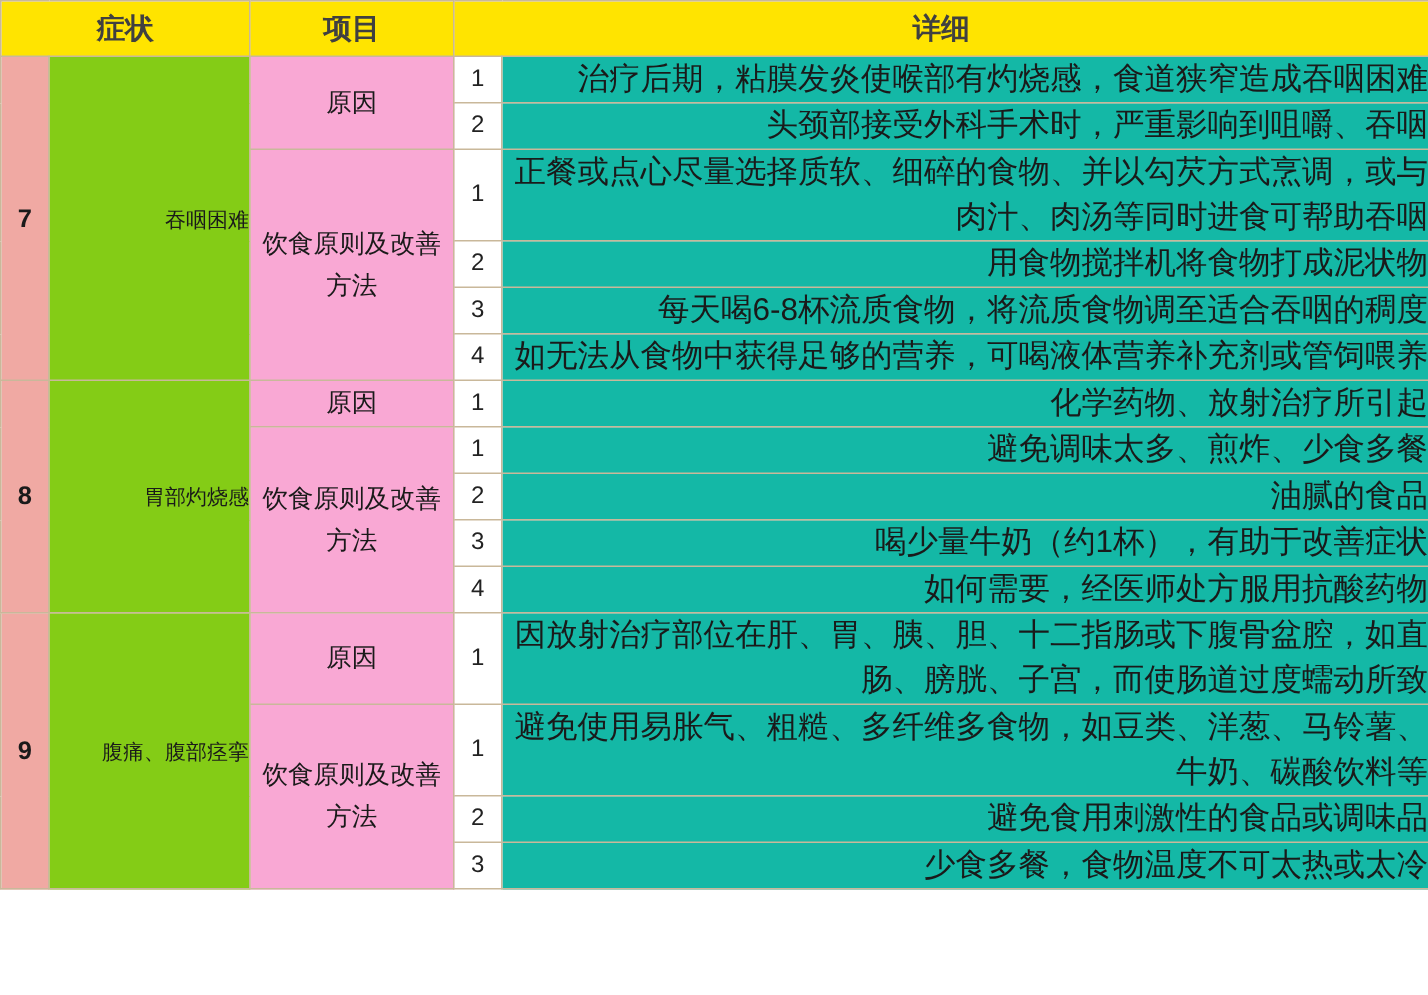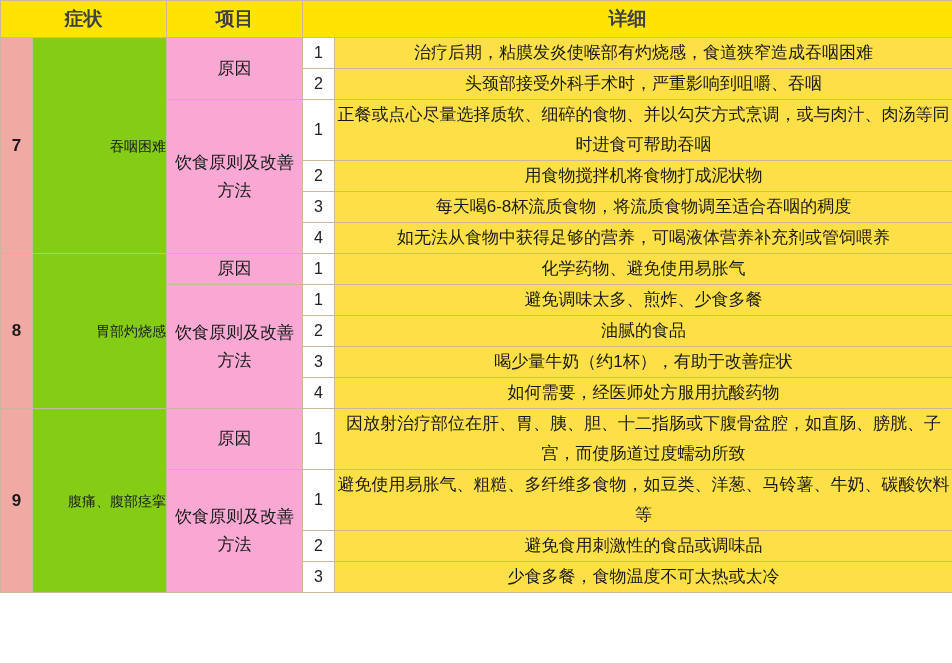--- a/index.html
+++ b/index.html
@@ -62,23 +62,23 @@
     line-height: 28px;
     padding: 4px 8px;
   }
   td.idx-cell {
     background: #ffffff;
     text-align: center;
     font-size: 16px;
     color: #222;
   }
   td.det-cell {
-    background: #fde047;
-    text-align: center;
-    font-size: 17px;
+    background: #14b8a6;
+    text-align: right;
+    font-size: 21px;
     line-height: 30px;
     padding: 5px 10px 5px 12px;
   }
   tr.row-h1 td { height: 30px; }
   .two-line { line-height: 30px; }
 </style>
 </head>
 <body>
 
 <table class="sym-table">
@@ -125,21 +125,21 @@
     <tr class="row-h1">
       <td class="idx-cell">4</td>
       <td class="det-cell">如无法从食物中获得足够的营养，可喝液体营养补充剂或管饲喂养</td>
     </tr>
 
     <tr class="row-h1">
       <td class="num-cell" rowspan="5">8</td>
       <td class="sym-cell" rowspan="5">胃部灼烧感</td>
       <td class="item-cell" rowspan="1">原因</td>
       <td class="idx-cell">1</td>
-      <td class="det-cell">化学药物、避免使用易胀气</td>
+      <td class="det-cell">化学药物、放射治疗所引起</td>
     </tr>
     <tr class="row-h1">
       <td class="item-cell" rowspan="4">饮食原则及改善方法</td>
       <td class="idx-cell">1</td>
       <td class="det-cell">避免调味太多、煎炸、少食多餐</td>
     </tr>
     <tr class="row-h1">
       <td class="idx-cell">2</td>
       <td class="det-cell">油腻的食品</td>
     </tr>

